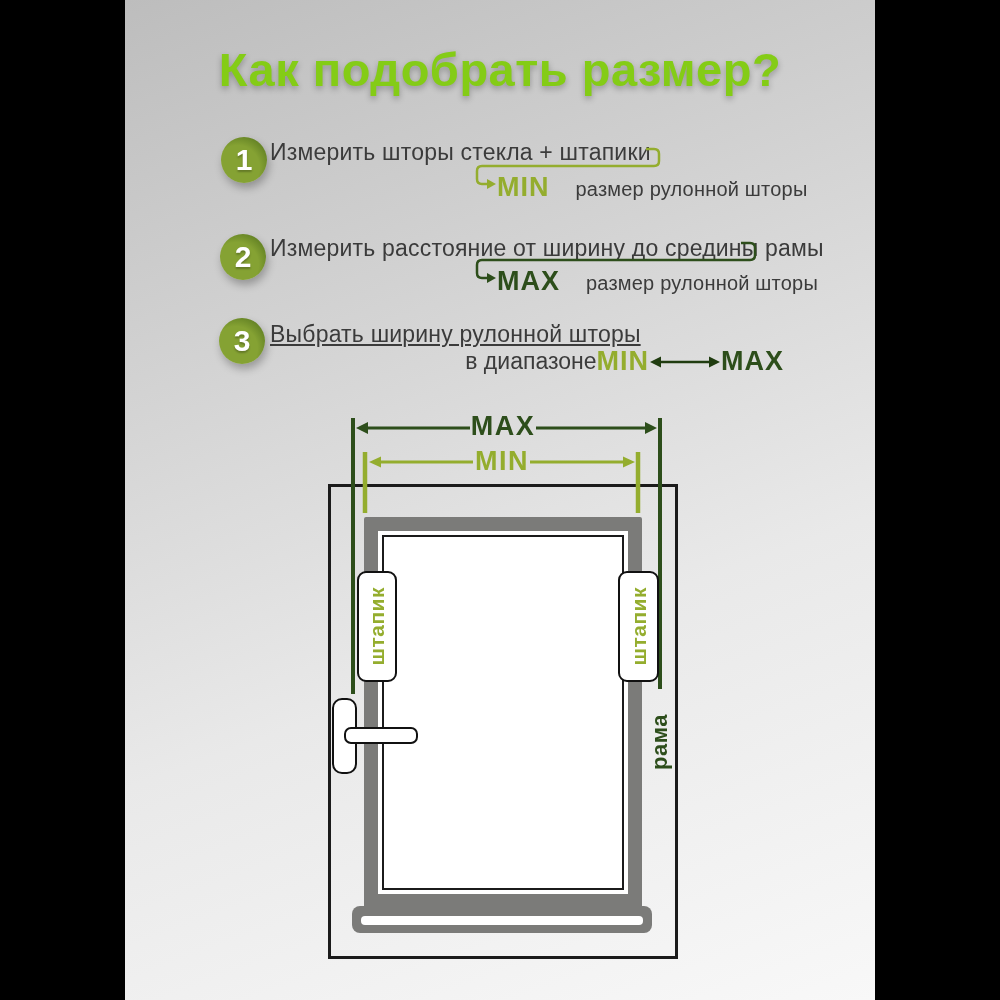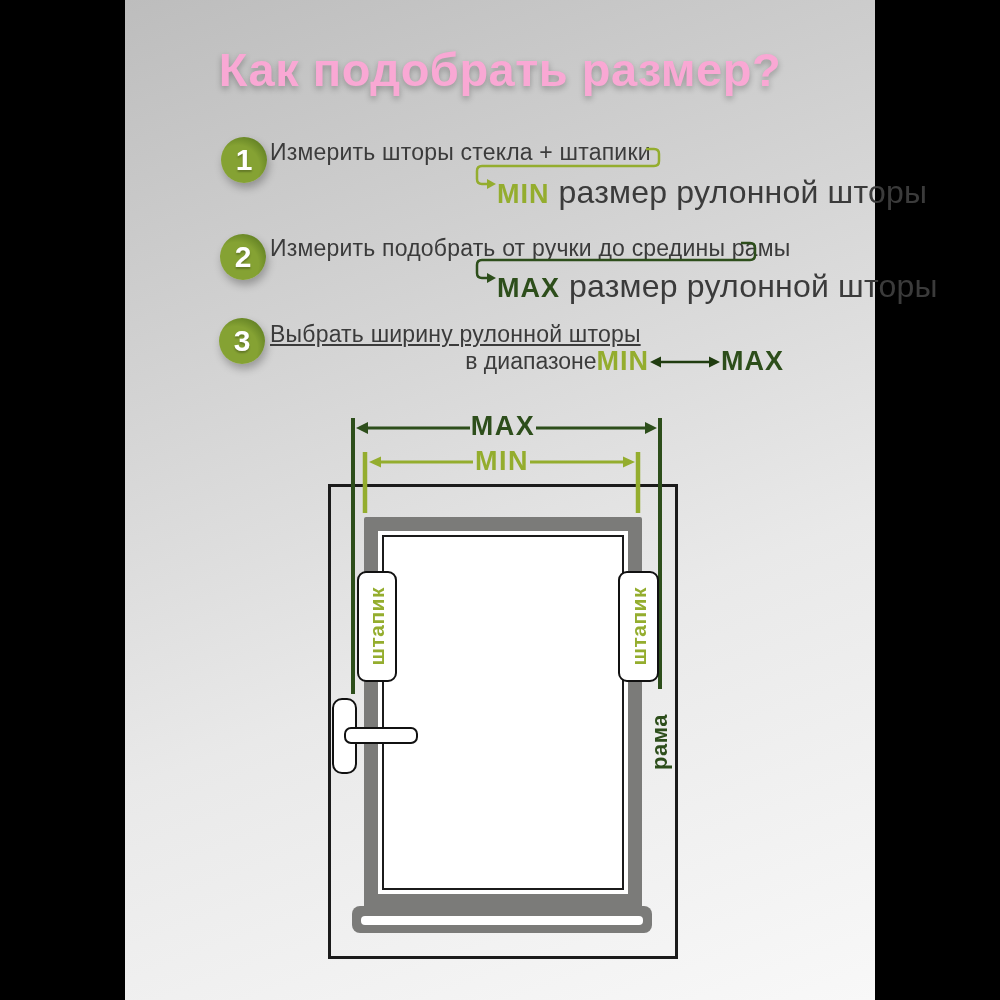--- a/index.html
+++ b/index.html
@@ -13,41 +13,41 @@
     position:absolute;left:125px;top:0;width:750px;height:1000px;
     background:linear-gradient(160deg,#bdbdbd 0%,#d2d2d2 30%,#e9e9e9 62%,#f8f8f8 100%);
   }
   .bar{position:absolute;top:0;width:125px;height:1000px;background:#000;}
   .bar.left{left:0;} .bar.right{left:875px;}
 
   .abs{position:absolute;}
 
   .title{
     left:125px;top:42px;width:750px;text-align:center;
-    font-size:47px;font-weight:bold;letter-spacing:.5px;color:#f9a8d4;
+    font-size:47px;font-weight:bold;letter-spacing:.5px;color:#84cc16;
     text-shadow:0 3px 6px rgba(0,0,0,.28);
   }
 
   .badge{
     width:46px;height:46px;border-radius:50%;
     background:radial-gradient(circle at 36% 66%, var(--badge_light) 0 52%, #6c8a28 72%, var(--badge_dark) 100%);
     box-shadow:2px 5px 9px rgba(0,0,0,.28);
     display:flex;align-items:center;justify-content:center;
   }
   .badge span{
     color:#fff;font-size:30px;font-weight:bold;line-height:1;
     text-shadow:0 2px 2px rgba(0,0,0,.25);
   }
 
   .step-text{font-size:23px;color:var(--text);letter-spacing:.2px;white-space:nowrap;}
 
   .result-row{display:flex;align-items:baseline;gap:9px;white-space:nowrap;}
   .kw{font-size:27px;font-weight:bold;letter-spacing:1px;line-height:1;}
   .kw.min{color:var(--olive);} .kw.max{color:var(--dark_green);}
-  .result-rest{font-size:32px;color:var(--text);letter-spacing:.2px;}
+  .result-rest{font-size:20px;color:var(--text);letter-spacing:.2px;margin-left:17px;}
 
   .range-row{display:flex;align-items:center;white-space:nowrap;}
   .range-row .prefix{font-size:23px;color:var(--text);}
 
   
   .outer-frame{left:328px;top:484px;width:344px;height:469px;border:3px solid #1b1b1b;}
   .sash{left:364px;top:517px;width:250px;height:363px;border:14px solid var(--frame_gray);background:#fff;border-radius:2px;}
   .glass{position:absolute;left:4px;top:4px;right:4px;bottom:4px;border:2px solid #1b1b1b;background:#fff;}
   .sill{left:352px;top:906px;width:300px;height:27px;background:var(--frame_gray);border-radius:8px;z-index:4;}
   .sill .slot{position:absolute;left:9px;top:10px;right:9px;height:9px;background:#fff;border-radius:4px;}
@@ -89,21 +89,21 @@
 </div>
 <div class="abs step-text" style="left:270px;top:139px;">Измерить шторы стекла + штапики</div>
 <div class="abs result-row" style="left:497px;top:174px;">
   <span class="kw min">MIN</span>
   <span class="result-rest">размер рулонной шторы</span>
 </div>
 
 <div class="abs badge" style="left:220px;top:234px;">
   <span>2</span>
 </div>
-<div class="abs step-text" style="left:270px;top:235px;">Измерить подобрать от ручки до средины рамы</div>
+<div class="abs step-text" style="left:270px;top:235px;">Измерить расстояние от ширину до средины рамы</div>
 <div class="abs result-row" style="left:497px;top:268px;">
   <span class="kw max">MAX</span>
   <span class="result-rest">размер рулонной шторы</span>
 </div>
 
 <div class="abs badge" style="left:219px;top:318px;">
   <span>3</span>
 </div>
 <div class="abs step-text" style="left:270px;top:321px;text-decoration:underline;">Выбрать ширину рулонной шторы</div>
 <div class="abs range-row" style="top:348px;right:216px;">

